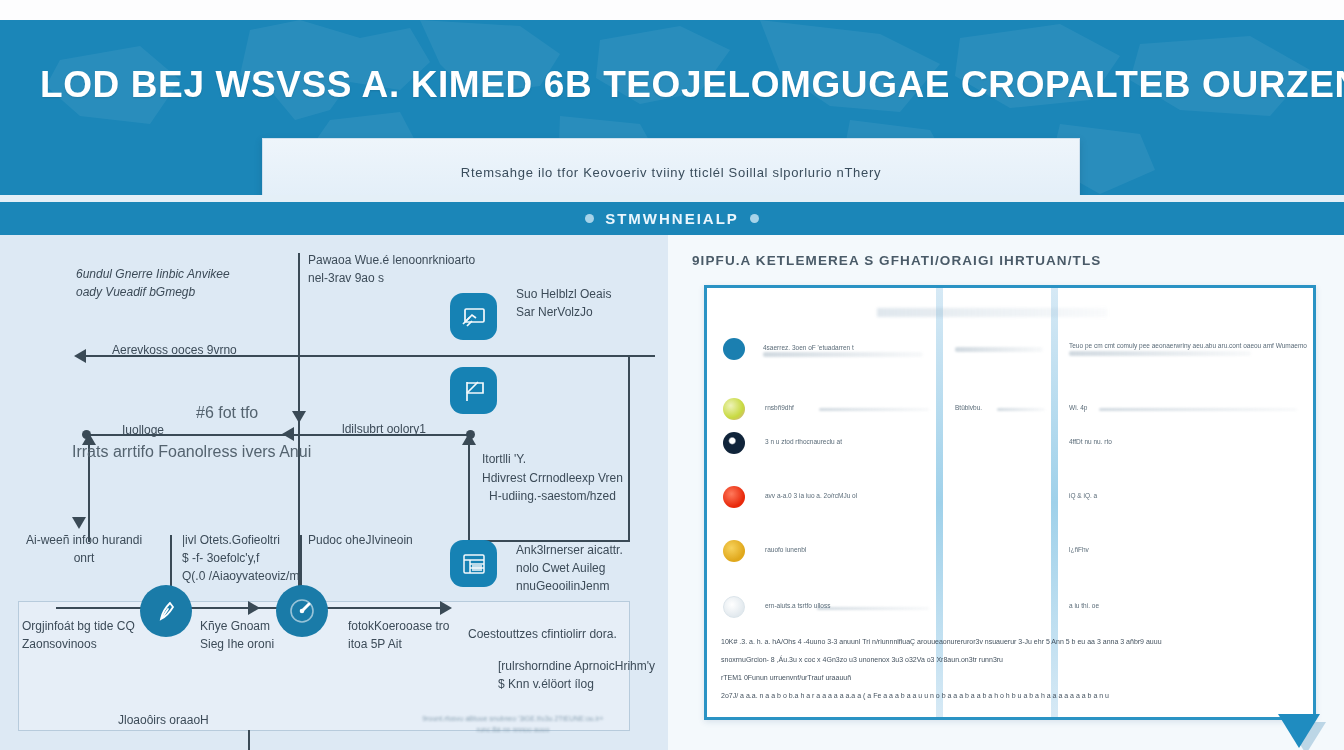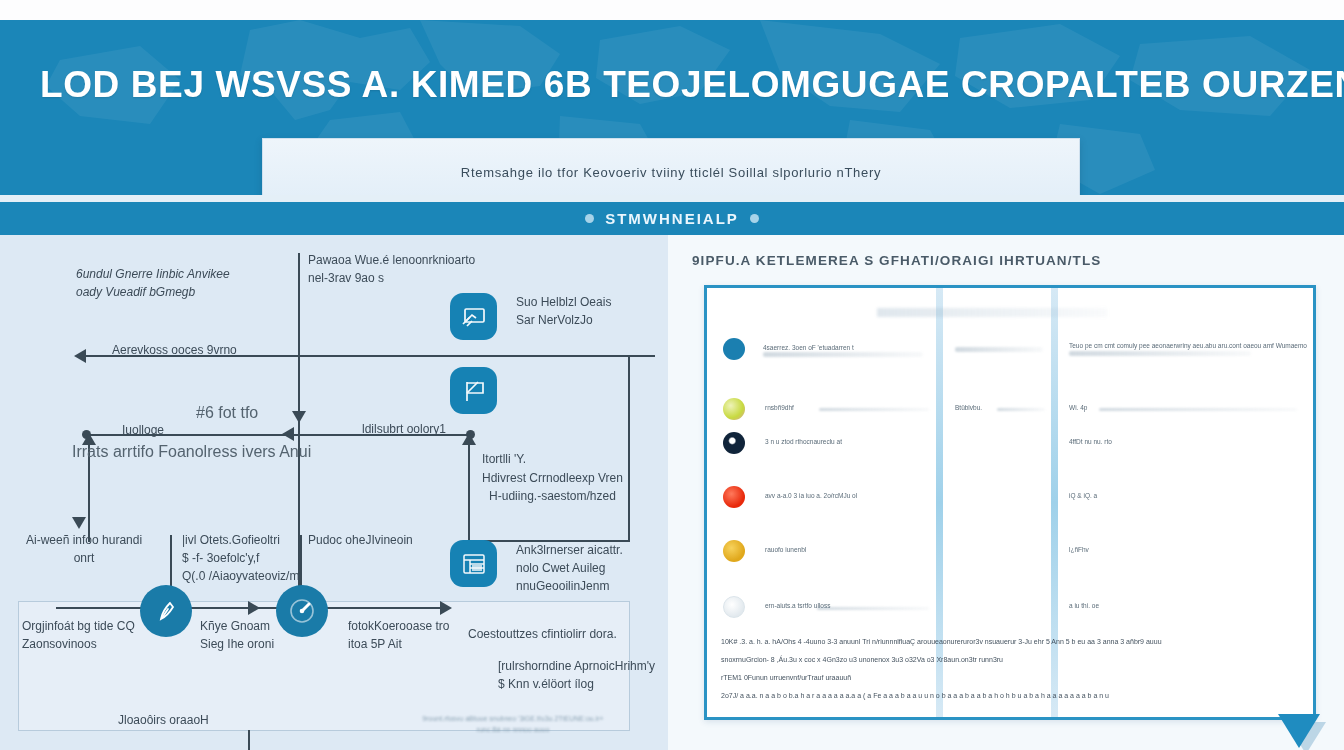--- a/index.html
+++ b/index.html
@@ -253,38 +253,38 @@
       <div class="arrowhead arrow-down" style="left:72px; top:282px;"></div>
 
       <div class="dlabel" style="left:76px; top:30px;font-style:italic;">6undul Gnerre Iinbic Anvikee
  oady Vueadif bGmegb</div>
       <div class="dlabel" style="left:308px; top:16px;">Pawaoa Wue.é lenoonrknioarto
  nel-3rav 9ao s</div>
       <div class="dlabel" style="left:112px; top:106px;">Aerevkoss ooces 9vrno</div>
       <div class="dlabel" style="left:122px; top:186px;">Iuolloge</div>
       <div class="dlabel small" style="left:72px; top:205px;">Irrats arrtifo Foanolress ivers Anui</div>
       <div class="dlabel small" style="left:196px; top:166px;">#6 fot tfo</div>
-      <div class="dlabel" style="left:362px; top:185px;">ldilsubrt oolory1</div>
+      <div class="dlabel" style="left:342px; top:185px;">ldilsubrt oolory1</div>
       <div class="dlabel" style="left:482px; top:215px;">Itortlli 'Y.</div>
       <div class="dlabel" style="left:482px; top:234px;text-align:center;">Hdivrest Crrnodleexp Vren
 H-udiing.-saestom/hzed</div>
       <div class="dlabel" style="left:26px; top:296px;text-align:center;">Ai-weeñ infoo hurandi
 onrt</div>
       <div class="dlabel" style="left:182px; top:296px;">|ivl Otets.Gofieoltri
 $ -f- 3oefolc'y,f
 Q(.0 /Aiaoyvateoviz/m</div>
       <div class="dlabel" style="left:308px; top:296px;">Pudoc oheJIvineoin</div>
       <div class="dlabel" style="left:22px; top:382px;">Orgjinfoát bg tide CQ
 Zaonsovinoos</div>
       <div class="dlabel" style="left:200px; top:382px;">Kñye Gnoam
 Sieg Ihe oroni</div>
       <div class="dlabel" style="left:348px; top:382px;">fotokKoerooase tro
 itoa 5P  Ait</div>
       <div class="dlabel" style="left:118px; top:476px;">Jloaoôirs oraaoH</div>
-      <div class="dlabel" style="left:516px; top:58px;">Suo Helblzl Oeais
+      <div class="dlabel" style="left:516px; top:50px;">Suo Helblzl Oeais
  Sar NerVolzJo</div>
       <div class="dlabel" style="left:516px; top:306px;">Ank3lrnerser aicattr.
 nolo Cwet Auileg
 nnuGeooilinJenm</div>
       <div class="dlabel" style="left:468px; top:390px;">Coestouttzes cfintiolirr dora.</div>
       <div class="dlabel" style="left:498px; top:422px;">[rulrshorndine AprnoicHrihm'y
  $ Knn v.élöort ílog</div>
       <div class="blur-note" style="left:418px; top:478px; width:190px;">9rount.rfosvu
   aBtuue snubneo
   '3iGE.f/u3u.2TtEUNE:ou.ir+

